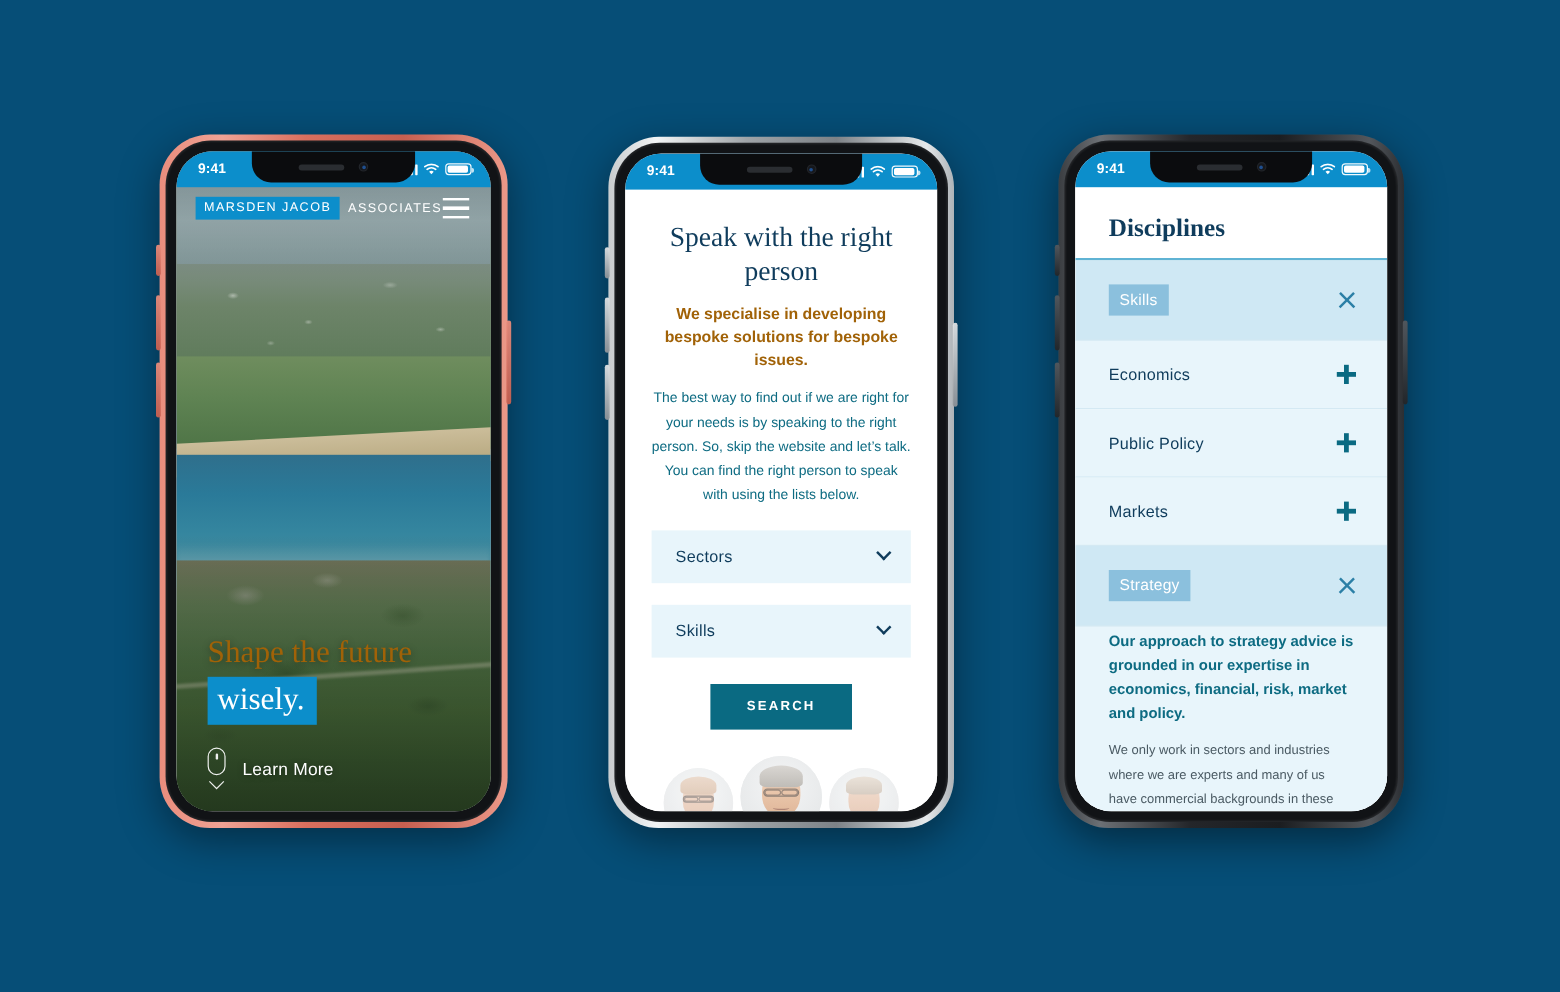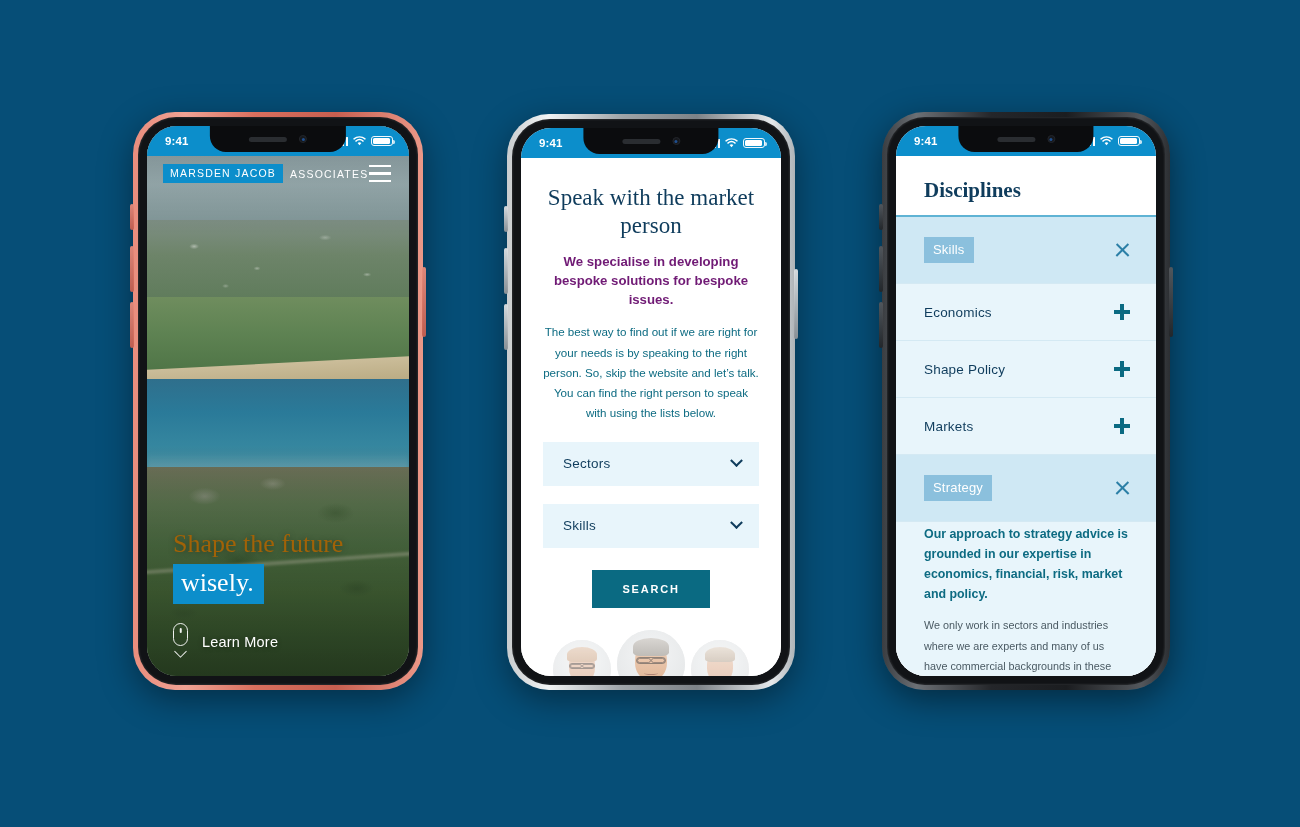--- a/index.html
+++ b/index.html
@@ -267,21 +267,21 @@
   
   #phone2 { left: 507px; top: 114px; width: 288px; height: 576px; }
 
   .p2-body { position:absolute; inset: 30px 0 0 0; background:#fff; padding: 0 22px; overflow:hidden; }
   .p2-title {
     font-family: "Liberation Serif", serif;
     color:#0f3c5c; font-size: 23px; line-height: 1.22;
     text-align:center; margin-top: 26px; font-weight: 400;
   }
   .p2-lead {
-    color:#701a75; font-size: 13.2px; line-height: 1.42;
+    color:#a16207; font-size: 13.2px; line-height: 1.42;
     text-align:center; margin-top: 13px; font-weight: bold;
   }
   .p2-para {
     color:#0d6b82; font-size: 11.6px; line-height: 1.75;
     text-align:center; margin-top: 13px;
   }
   .select {
     margin-top: 18px;
     background: #e8f5fb;
     height: 44px;
@@ -501,21 +501,21 @@
                 <path d="M1 2.9a8.6 8.6 0 0 1 11 0" stroke="#fff" stroke-width="1.4" fill="none" stroke-linecap="round"></path>
               </svg>
             </span>
             <span class="batt">
                 <i></i>
               </span>
           </span>
         </div>
 
         <div class="p2-body">
-          <h1 class="p2-title">Speak with the market person</h1>
+          <h1 class="p2-title">Speak with the right person</h1>
           <p class="p2-lead">We specialise in developing bespoke solutions for bespoke issues.</p>
           <p class="p2-para">The best way to find out if we are right for your needs is by speaking to the right person. So, skip the website and let’s talk. You can find the right person to speak with using the lists below.</p>
 
           <div class="select">
             <span class="lbl">Sectors</span>
             <span class="chev"></span>
           </div>
 
           <div class="select">
             <span class="lbl">Skills</span>
@@ -602,21 +602,21 @@
               <span class="acc-chip">Skills</span>
               <span class="icon-x"></span>
             </div>
 
             <div class="acc-item">
               <span class="acc-label">Economics</span>
               <span class="icon-plus"></span>
             </div>
 
             <div class="acc-item">
-              <span class="acc-label">Shape Policy</span>
+              <span class="acc-label">Public Policy</span>
               <span class="icon-plus"></span>
             </div>
 
             <div class="acc-item">
               <span class="acc-label">Markets</span>
               <span class="icon-plus"></span>
             </div>
 
             <div class="acc-item active">
               <span class="acc-chip">Strategy</span>

